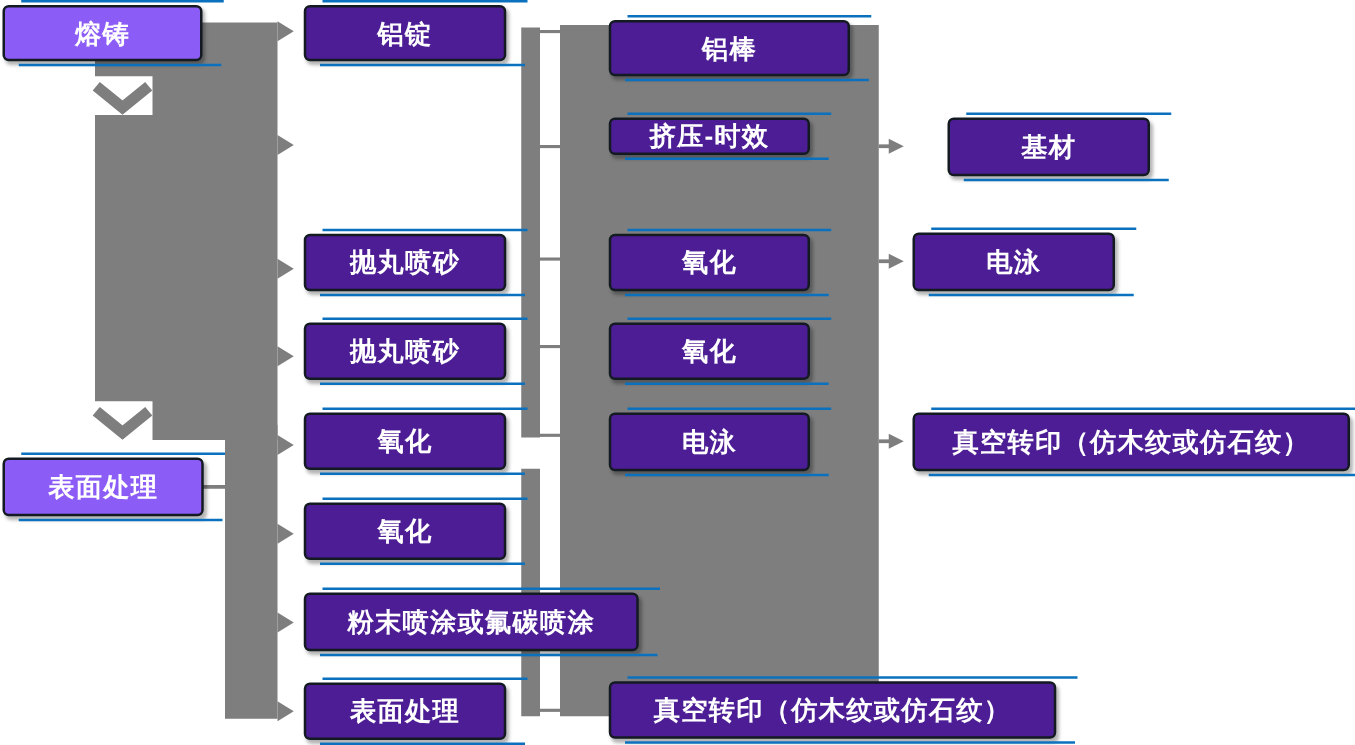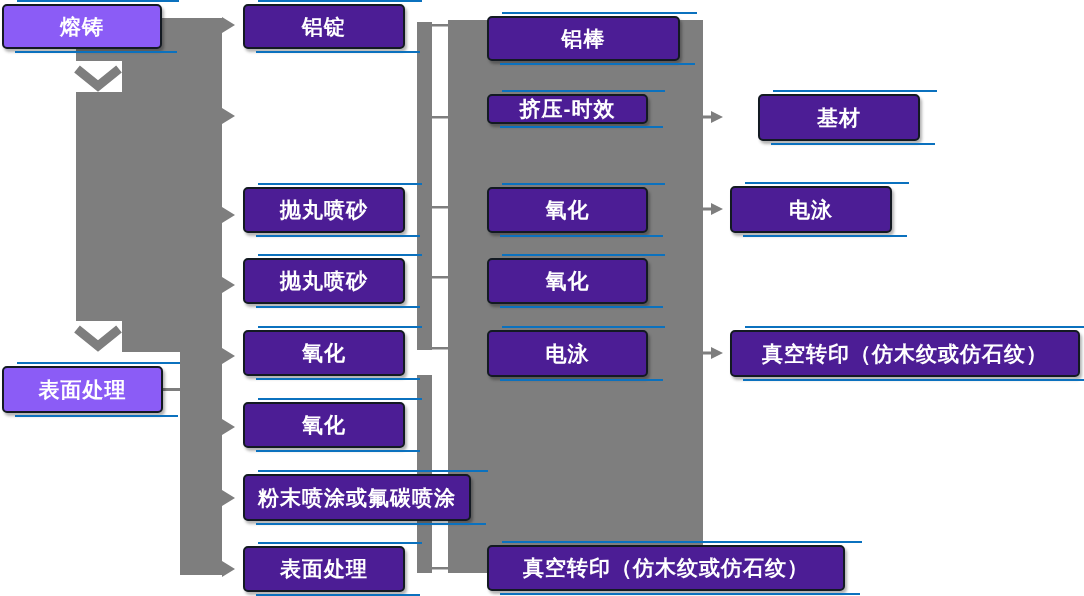--- a/index.html
+++ b/index.html
@@ -103,21 +103,21 @@
     </div>
   <div class="node" style="left:243px;top:258px;width:162px;height:46px">
     <span class="lbl">抛丸喷砂</span>
     </div>
   <div class="node" style="left:243px;top:330px;width:162px;height:46px">
     <span class="lbl">氧化</span>
     </div>
   <div class="node" style="left:243px;top:402px;width:162px;height:46px">
     <span class="lbl">氧化</span>
     </div>
-  <div class="node" style="left:243px;top:474px;width:228px;height:47px">
+  <div class="node" style="left:243px;top:474px;width:268px;height:47px">
     <span class="lbl">粉末喷涂或氟碳喷涂</span>
     </div>
   <div class="node" style="left:243px;top:546px;width:162px;height:46px">
     <span class="lbl">表面处理</span>
     </div>
 
   <div class="node" style="left:487px;top:16px;width:193px;height:45px">
     <span class="lbl">铝棒</span>
     </div>
   <div class="node" style="left:487px;top:94px;width:161px;height:30px">

